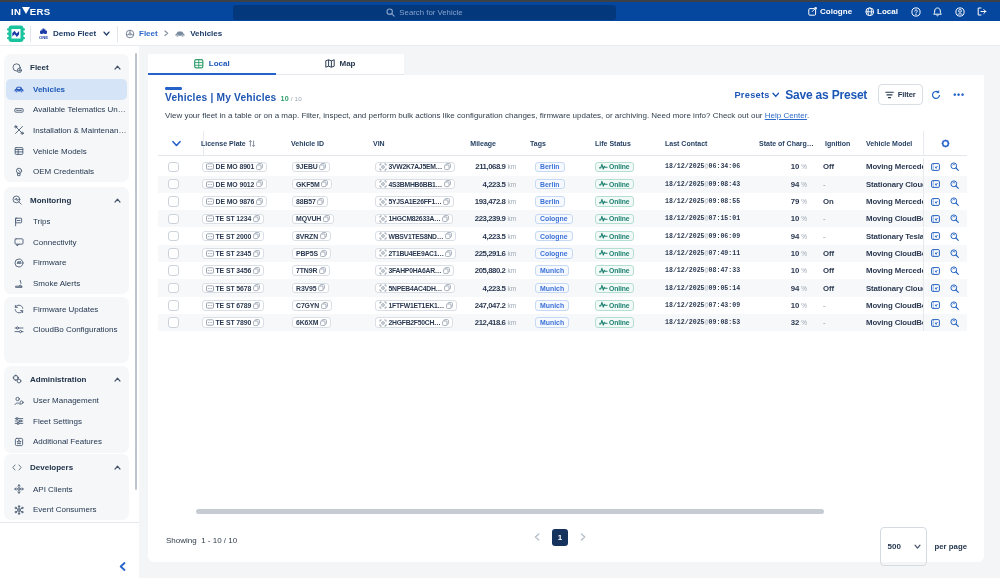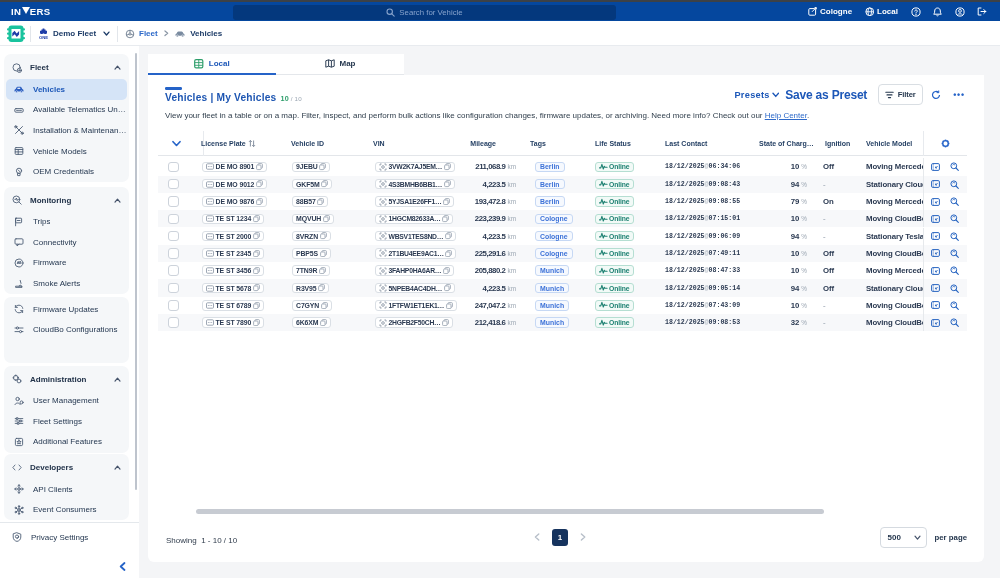--- a/index.html
+++ b/index.html
@@ -73,21 +73,21 @@
 .online{display:inline-flex;align-items:center;height:10.5px;padding:0 3px;border:1px solid #B5DED2;background:#F2FAF7;border-radius:3px;color:#1F8273;font-size:6.8px;font-weight:bold;gap:1.5px;letter-spacing:-0.1px;}
 .mono{font-family:"Liberation Mono",monospace;font-size:6.6px;font-weight:bold;color:#2B3A52;letter-spacing:0;}
 .mono .at{color:#B9C1CA;}
 .fixcol{position:absolute;left:765px;top:0;width:44px;height:17.3px;border-left:1px solid #E6E9EC;display:flex;align-items:center;}
 
 #hscroll{position:absolute;left:48px;top:434px;width:628px;height:4.5px;background:#C7CBD2;border-radius:2.5px;}
 #showing{position:absolute;left:18px;top:455px;height:20px;display:flex;align-items:center;font-size:8px;color:#303C4C;}
 #pager{position:absolute;left:0;top:454px;width:824px;display:flex;align-items:center;justify-content:center;gap:11px;}
 #pgone{width:16.5px;height:16.5px;background:#16335E;color:#fff;border-radius:3px;display:flex;align-items:center;justify-content:center;font-size:8px;font-weight:bold;}
 #perpage{position:absolute;right:17px;top:452px;display:flex;align-items:center;gap:8px;}
-#ppsel{width:47px;height:21px;border:1px solid #D5DAE0;border-radius:4px;display:flex;align-items:center;justify-content:space-between;padding:0 5px 0 7px;font-size:8px;color:#26384F;font-weight:bold;}
+#ppsel{width:47px;height:39px;border:1px solid #D5DAE0;border-radius:4px;display:flex;align-items:center;justify-content:space-between;padding:0 5px 0 7px;font-size:8px;color:#26384F;font-weight:bold;}
 #pptxt{font-size:7.8px;color:#26384F;font-weight:bold;}
 </style></head>
 <body>
 <div id="topstrip" class="abs"></div>
 <div id="topbar" class="abs">
     <div id="logo">IN<span style="display:inline-block;width:0;height:0;border-left:4.1px solid transparent;border-right:4.1px solid transparent;border-top:7px solid #fff;margin:0 0.3px;position:relative;top:-0.5px;"></span>ERS</div>
     <div id="searchbox">
       <svg width="9" height="9" viewBox="0 0 9 9" style="">
         <circle cx="3.7" cy="3.7" r="2.7" fill="none" stroke="#87A3CC" stroke-width="1.1"></circle>
         <path d="M5.8 5.8 L8.2 8.2" stroke="#87A3CC" stroke-width="1.1" stroke-linecap="round"></path>
@@ -450,32 +450,20 @@
               <circle cx="8.3" cy="2.9" r="0.7"></circle>
               <circle cx="1.7" cy="7.1" r="0.7"></circle>
               <circle cx="8.3" cy="7.1" r="0.7"></circle>
             </g>
           </svg>
         </span>
         <span class="sitt">Event Consumers</span>
       </div>
     </div>
     <div id="sbsep" class="abs"></div>
-    <div id="privacy" class="abs">
-      <span class="i">
-        <svg width="10" height="10" viewBox="0 0 10 10" style="">
-          <g fill="none" stroke="#4E5F76" stroke-width="0.9" stroke-linecap="round" stroke-linejoin="round">
-            <path d="M5 0.8 L8.8 2.2 L8.8 5 C8.8 7.6 7 9 5 9.4 C3 9 1.2 7.6 1.2 5 L1.2 2.2 Z"></path>
-            <circle cx="5" cy="4.6" r="1.6"></circle>
-            <path d="M6.6 4.6 C6.6 6 5.8 6.4 5.2 6.2"></path>
-          </g>
-        </svg>
-      </span>
-      <span class="t">Privacy Settings</span>
-    </div>
     <div id="collapse" class="abs"><svg width="9" height="9" viewBox="0 0 9 9" style="">
         <path d="M6.4799999999999995 1 L2.6999999999999997 4.5 L6.4799999999999995 8" fill="none" stroke="#2563C8" stroke-width="1.8" stroke-linecap="round" stroke-linejoin="round"></path>
       </svg></div>
     <div id="sbscroll" class="abs"></div>
   </div>
 <div id="tabs" class="abs">
 <div class="tab active">
       <svg width="9.5" height="9.5" viewBox="0 0 9.5 9.5" style="">
         <rect x="0.7" y="0.7" width="8.1" height="8.1" rx="1.4" fill="none" stroke="#2E9E6B" stroke-width="1.2"></rect>
         <path d="M0.7 3.6 L8.8 3.6 M0.7 6.3 L8.8 6.3 M4.75 0.7 L4.75 8.8" stroke="#2E9E6B" stroke-width="0.9"></path>

